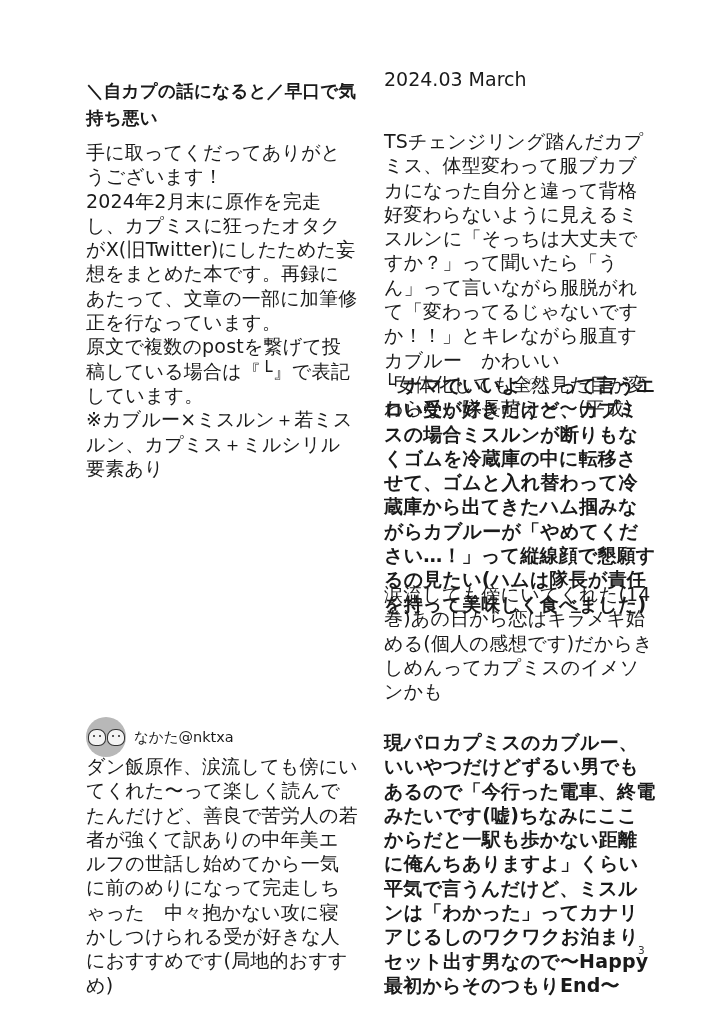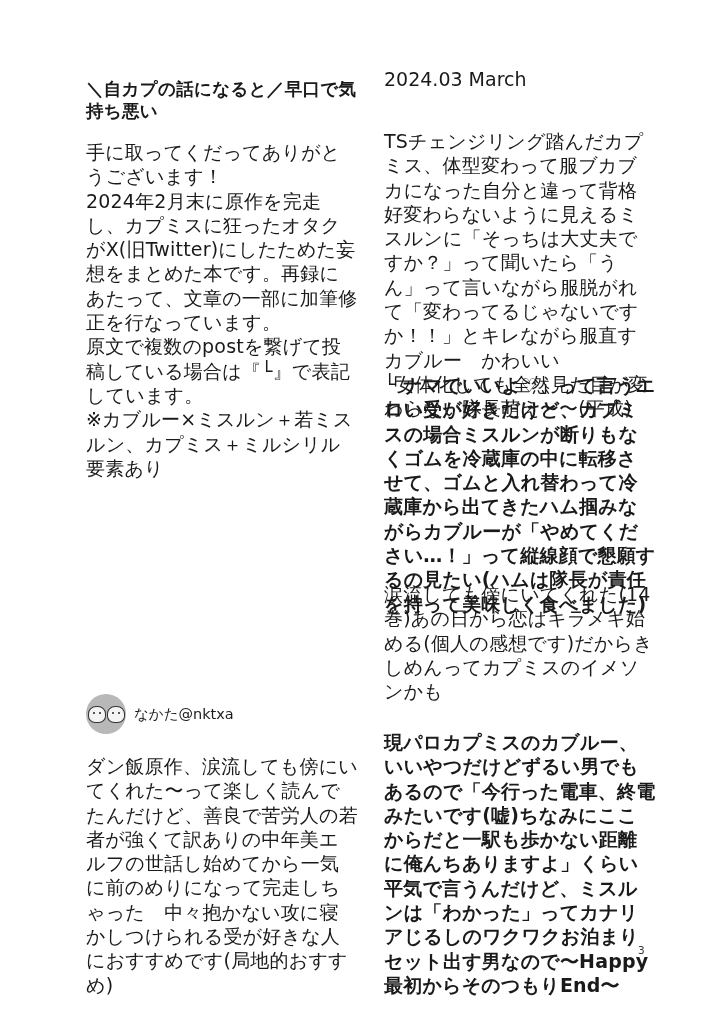--- a/index.html
+++ b/index.html
@@ -6,33 +6,33 @@
     body {
       width: 723px; height: 1024px; position: relative; overflow: hidden;
       font-family: "DejaVu Sans", "Liberation Sans", sans-serif;
       color: #1a1a1a;
     }
     .col { position: absolute; top: 0; width: 272px; }
     .col-left { left: 86px; }
     .col-right { left: 384px; }
     .title {
       position: absolute; top: 78px; left: 0; width: 275px;
-      font-size: 17.5px; font-weight: bold; line-height: 22px; letter-spacing: 0.3px;
+      font-size: 17.5px; font-weight: bold; line-height: 27px; letter-spacing: 0.3px;
     }
     .date {
       position: absolute; top: 66px; left: 0;
       font-size: 19px; line-height: 26px;
     }
     .para {
       position: absolute; left: 0; width: 272px;
       font-size: 19px; line-height: 24.3px; letter-spacing: 0.2px;
       white-space: pre-line; word-break: break-all;
     }
     .author {
-      position: absolute; top: 694px; left: 0; display: flex; align-items: center; justify-content: center;
+      position: absolute; top: 717px; left: 0; display: flex; align-items: center; justify-content: center;
     }
     .avatar {
       width: 40px; height: 40px; border-radius: 50%; background: #b8b8b8;
       display: flex; align-items: center; justify-content: center; gap: 1px;
     }
     .face {
       width: 16px; height: 15px; background: #f4f4f4; border: 1px solid #333;
       border-radius: 45% 45% 40% 40%; position: relative;
     }
     .face::before, .face::after {

